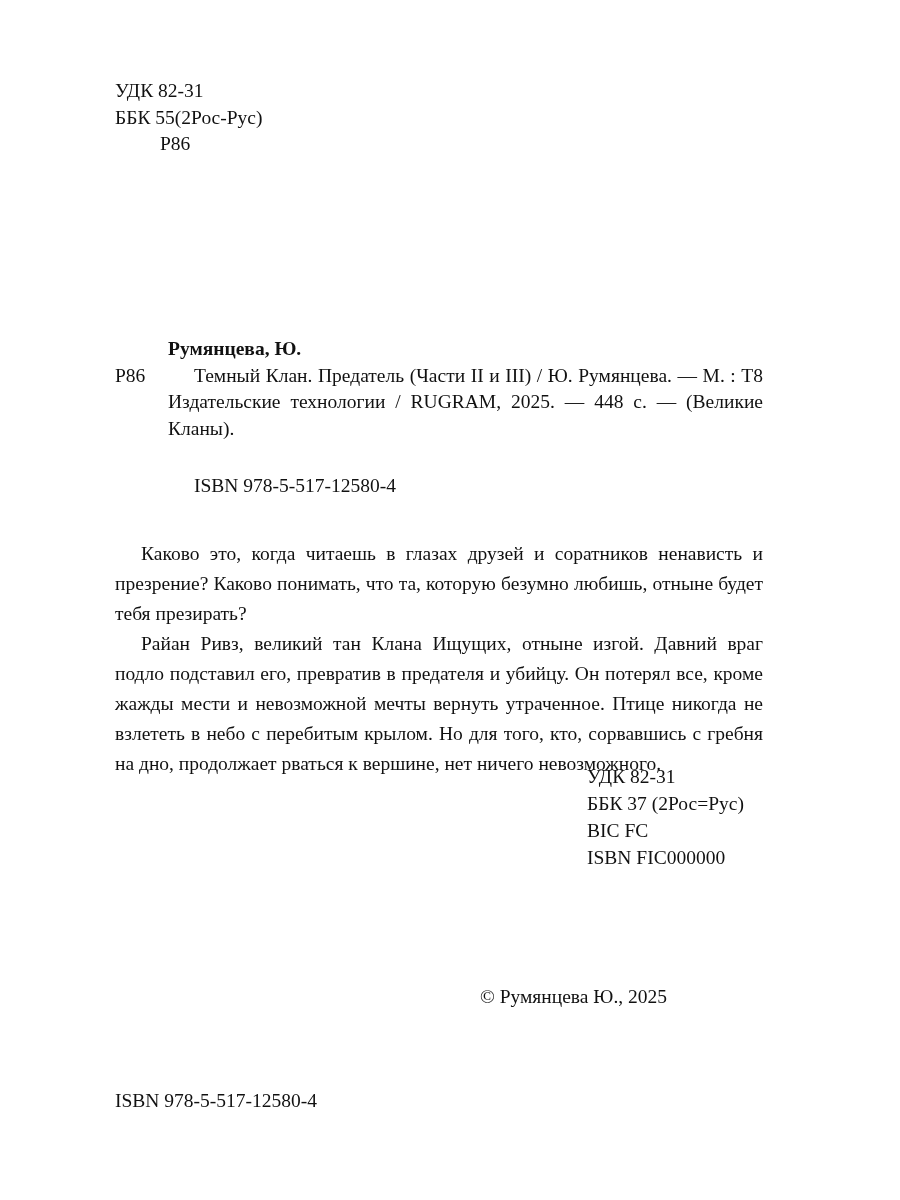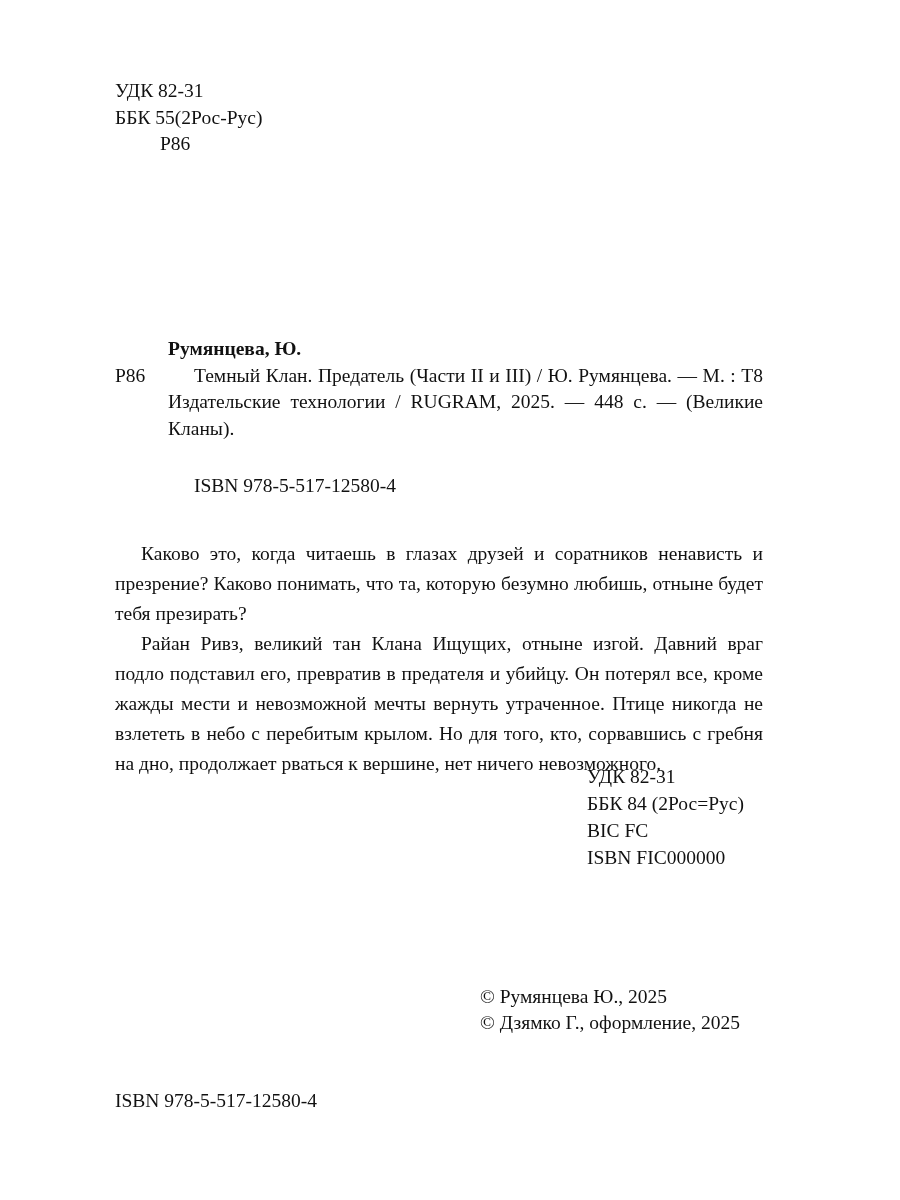--- a/index.html
+++ b/index.html
@@ -117,25 +117,24 @@
     <div class="bib-isbn">ISBN 978-5-517-12580-4</div>
   </div>
 
   <div class="annotation">
     <p>Каково это, когда читаешь в глазах друзей и соратников ненависть и презрение? Каково понимать, что та, которую безумно любишь, отныне будет тебя презирать?</p>
     <p>Райан Ривз, великий тан Клана Ищущих, отныне изгой. Давний враг подло подставил его, превратив в предателя и убийцу. Он потерял все, кроме жажды мести и невозможной мечты вернуть утраченное. Птице никогда не взлететь в небо с перебитым крылом. Но для того, кто, сорвавшись с гребня на дно, продолжает рваться к вершине, нет ничего невозможного.</p>
   </div>
 
   <div class="class-block">
     <div>УДК 82-31</div>
-    <div>ББК 84 (2Рос=Рус)</div>
+    <div>ББК 37 (2Рос=Рус)</div>
     <div>BIC FC</div>
     <div>ISBN FIC000000</div>
   </div>
 
   <div class="copyright-block">
     <div class="c-line">© Румянцева Ю., 2025</div>
-    <div class="c-line">© Дзямко Г., оформление, 2025</div>
   </div>
 
   <div class="isbn-bottom">ISBN 978-5-517-12580-4</div>
 
 </div>
 
 </body></html>

